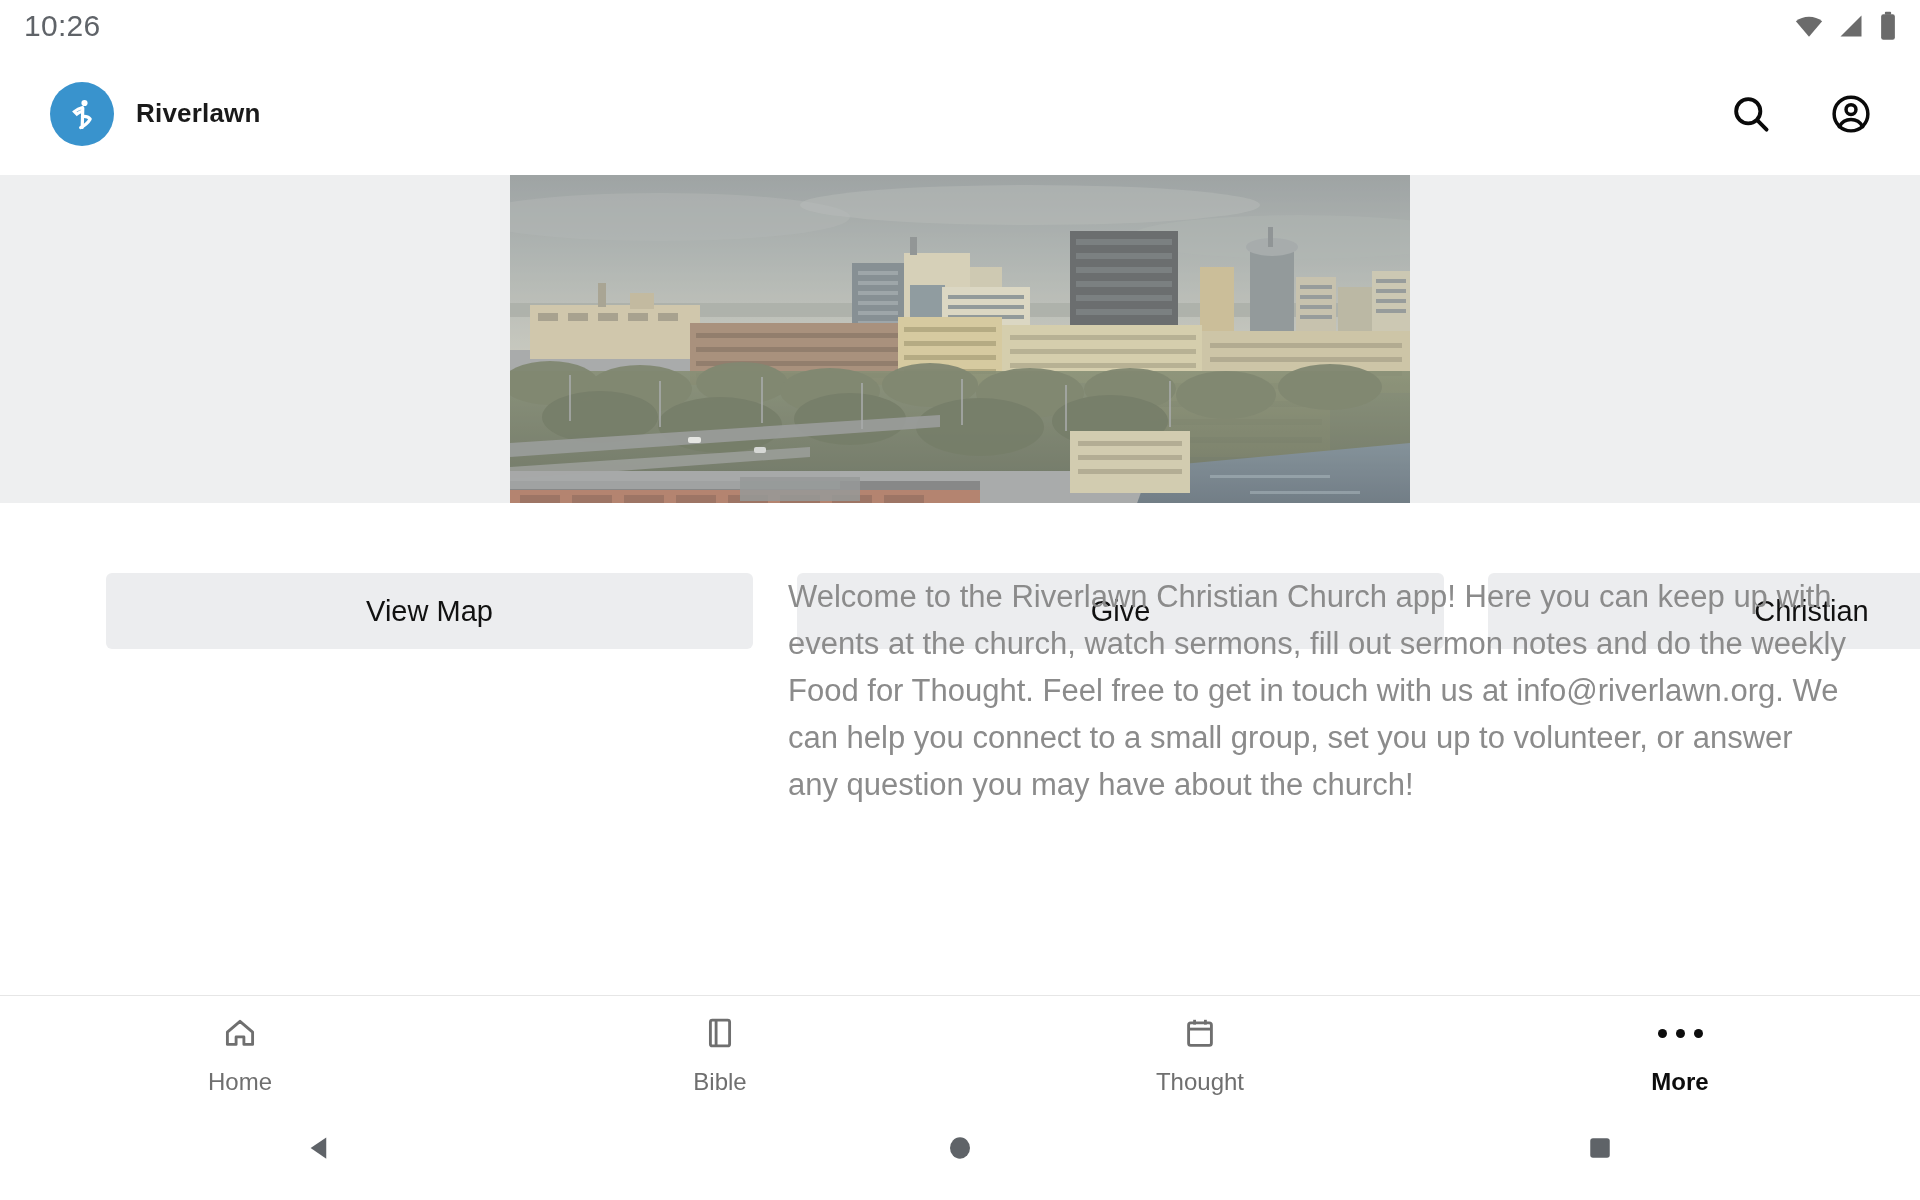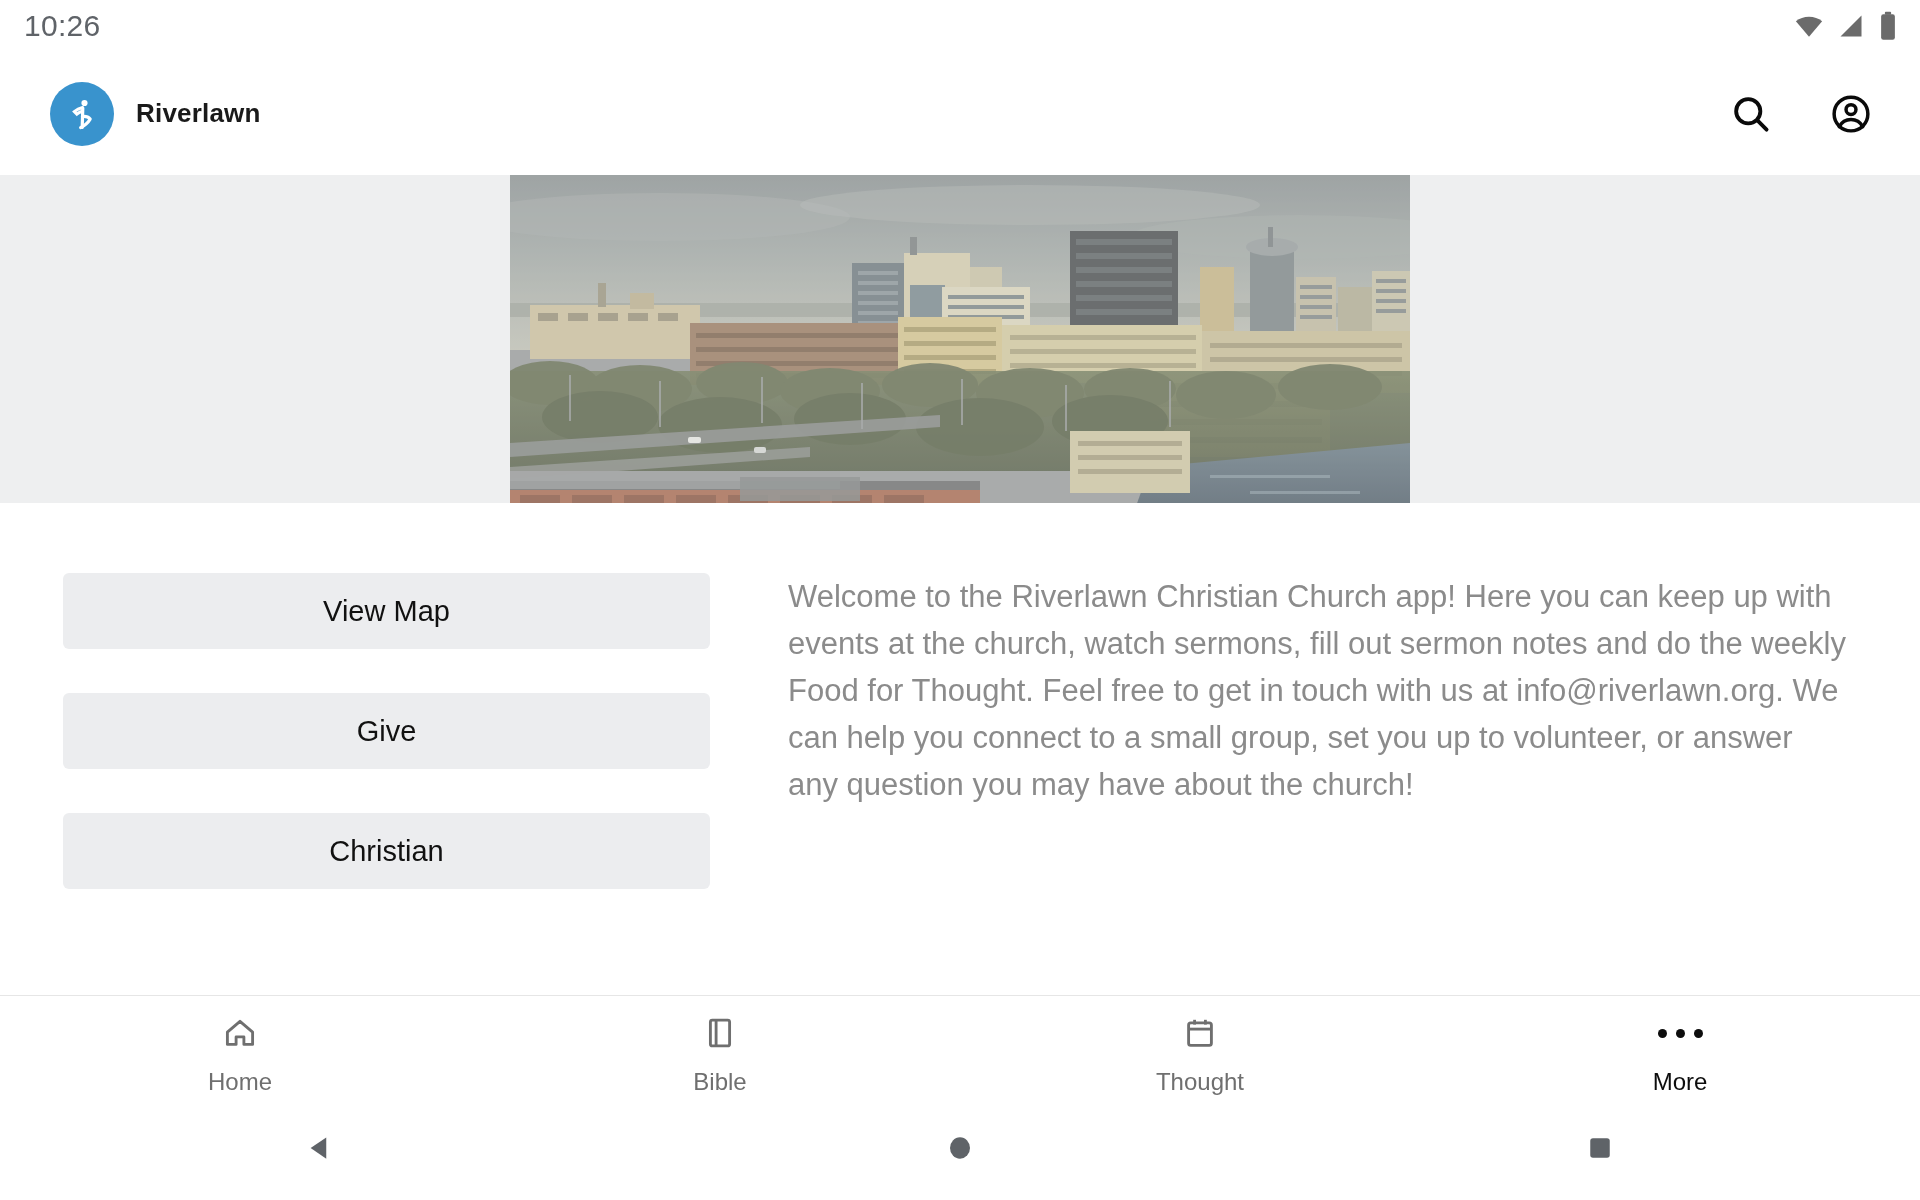--- a/index.html
+++ b/index.html
@@ -130,23 +130,23 @@
     background: #ffffff;
     overflow: hidden;
   }
   .content-inner {
     position: relative;
     display: flex;
     padding: 70px 0 0 0;
   }
   .btn-column {
     width: 718px;
-    padding-left: 63px;
-    display: flex;
-    flex-direction: column;
+    padding-left: 106px;
+    display: flex;
+    flex-direction: row;
     gap: 44px;
     flex: 0 0 auto;
     justify-content: space-between;
   }
   .tile-btn {
     width: 647px;
     height: 76px;
     background: #ecedef;
     border: none;
     border-radius: 6px;
@@ -202,21 +202,21 @@
     justify-content: center;
   }
   .tab-icon svg { display: block; }
   .tab-label {
     font-size: 24px;
     color: #6f6f6f;
     line-height: 1;
   }
   .tab.active .tab-label {
     color: #0d0d0d;
-    font-weight: normal;
+    font-weight: bold;
   }
   .dots {
     display: flex;
     gap: 9px;
     align-items: center;
   }
   .dots i {
     width: 9px; height: 9px;
     border-radius: 50%;
     background: #0d0d0d;

